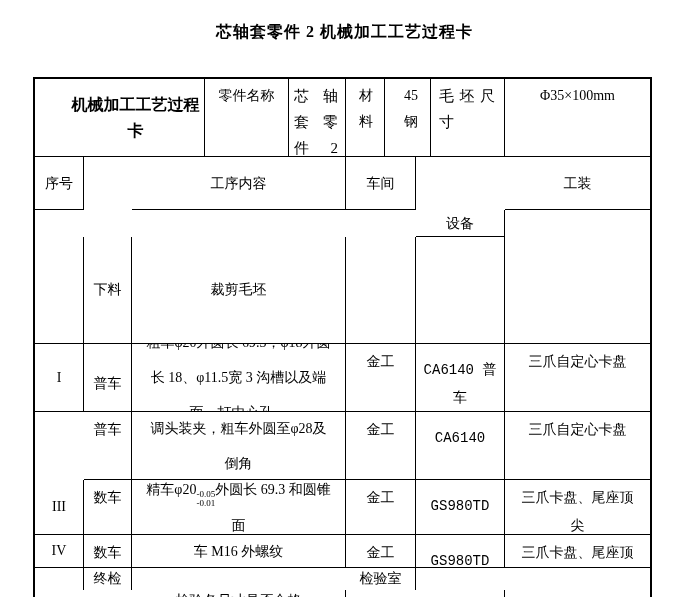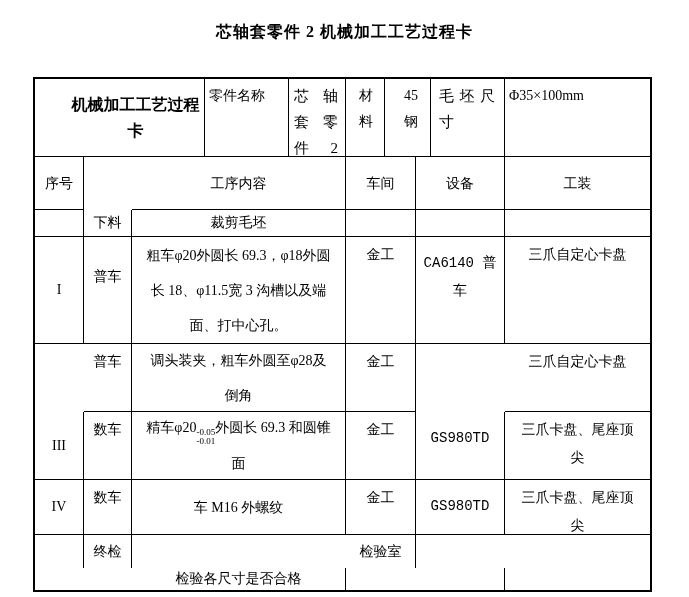--- a/index.html
+++ b/index.html
@@ -24,21 +24,21 @@
   .c{
     border-right:1px solid #000;border-bottom:1px solid #000;
     box-sizing:border-box;display:flex;justify-content:center;overflow:hidden;
     line-height:28px;
   }
   .lc{border-right:none;}
   .lr{border-bottom:none;}
   .vm{align-items:center;}
   .vt{align-items:flex-start;padding-top:4px;}
   .tx{width:100%;padding:0 4px;box-sizing:border-box;text-align:center;}
-  .tl{text-align:left;}
+  .tl{text-align:center;}
   .jy{text-align:justify;text-align-last:justify;}
   .jyl{text-align:justify;text-align-last:left;}
   .b{font-weight:bold;font-size:16px;margin-left:32px;}
   .r1{line-height:26px;}
   .r2{line-height:25px;}
   .rs{line-height:22px;}
   .col-content{line-height:35px;}
   .col-content .tx{width:190px;padding:0;margin:16px auto;}
   .w-pn{width:47px;margin:0 5px;padding:0;letter-spacing:2px;font-size:15px;}
   .w-mat{width:18px;margin-left:6px;padding:0;text-align:left;}
@@ -85,26 +85,26 @@
 
     <div class="c vm r2" style="grid-column:1/2">
       <div class="tx">序号</div>
     </div>
     <div class="c vm r2" style="grid-column:3/6">
       <div class="tx">工序内容</div>
     </div>
     <div class="c vm r2" style="grid-column:6/8">
       <div class="tx">车间</div>
     </div>
+    <div class="c vm r2 lc" style="grid-column:10/11">
+      <div class="tx">工装</div>
+    </div>
     <div class="c vm r2" style="grid-column:8/10">
       <div class="tx">设备</div>
     </div>
-    <div class="c vm r2 lc" style="grid-column:10/11">
-      <div class="tx">工装</div>
-    </div>
 
     <div class="c vm rs" style="grid-column:1/2">
       <div class="tx"></div>
     </div>
     <div class="c vm rs" style="grid-column:2/3">
       <div class="tx">下料</div>
     </div>
     <div class="c vm rs" style="grid-column:3/6">
       <div class="tx">裁剪毛坯</div>
     </div>
@@ -138,20 +138,23 @@
     </div>
 
     <div class="c vt" style="grid-column:2/3">
       <div class="tx">普车</div>
     </div>
     <div class="c vm col-content" style="grid-column:3/6">
       <div class="tx">调头装夹，粗车外圆至φ28及倒角</div>
     </div>
     <div class="c vt" style="grid-column:6/8">
       <div class="tx">金工</div>
+    </div>
+    <div class="c vt" style="grid-column:8/10">
+      <div class="tx w-eq">CA6140</div>
     </div>
     <div class="c vt lc" style="grid-column:10/11">
       <div class="tx w-tool">三爪自定心卡盘</div>
     </div>
 
     <div class="c vm" style="grid-column:1/2">
       <div class="tx">III</div>
     </div>
     <div class="c vt" style="grid-column:2/3">
       <div class="tx">数车</div>

